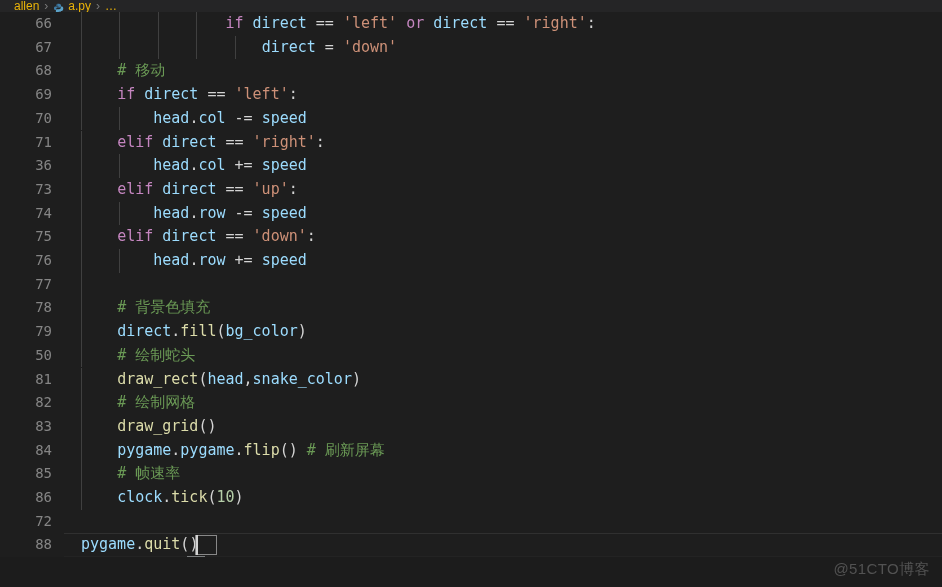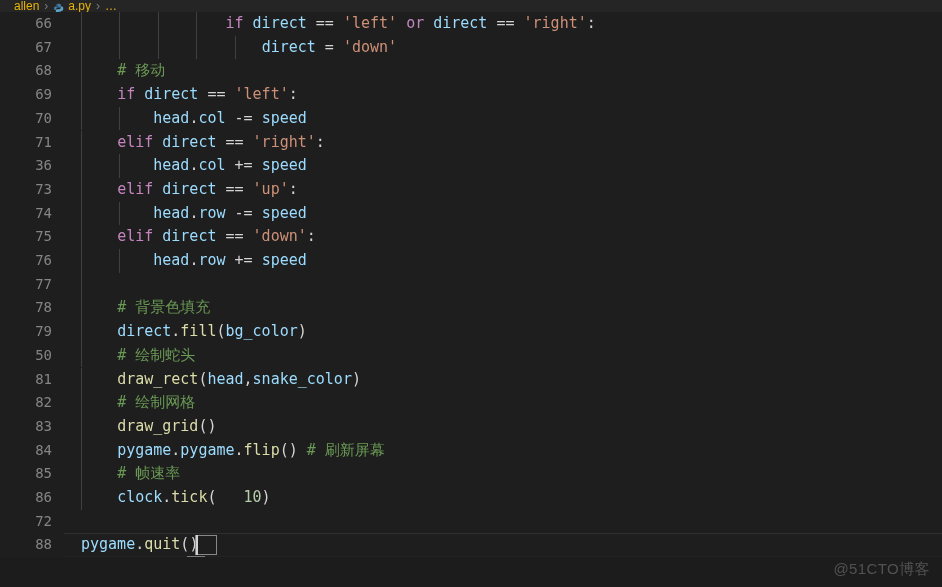--- a/index.html
+++ b/index.html
@@ -66,21 +66,21 @@
     letter-spacing:0px;
     color:#d4d4d4;
   }
 
   
   .kw    {color:#C586C0;text-align:right;}           
   .var   {color:#9CDCFE;}
   .str   {color:#CE9178;}
   .cmt   {color:#6A9955;}
   .fn    {color:#DCDCAA;}
-  .num   {color:#B5CEA8;margin-left:27px;}
+  .num   {color:#B5CEA8;}
   .punc  {color:#d4d4d4;}
 
   
   .guide{
     position:absolute;
     width:1px;
     background:#404040;
   }
 
   

